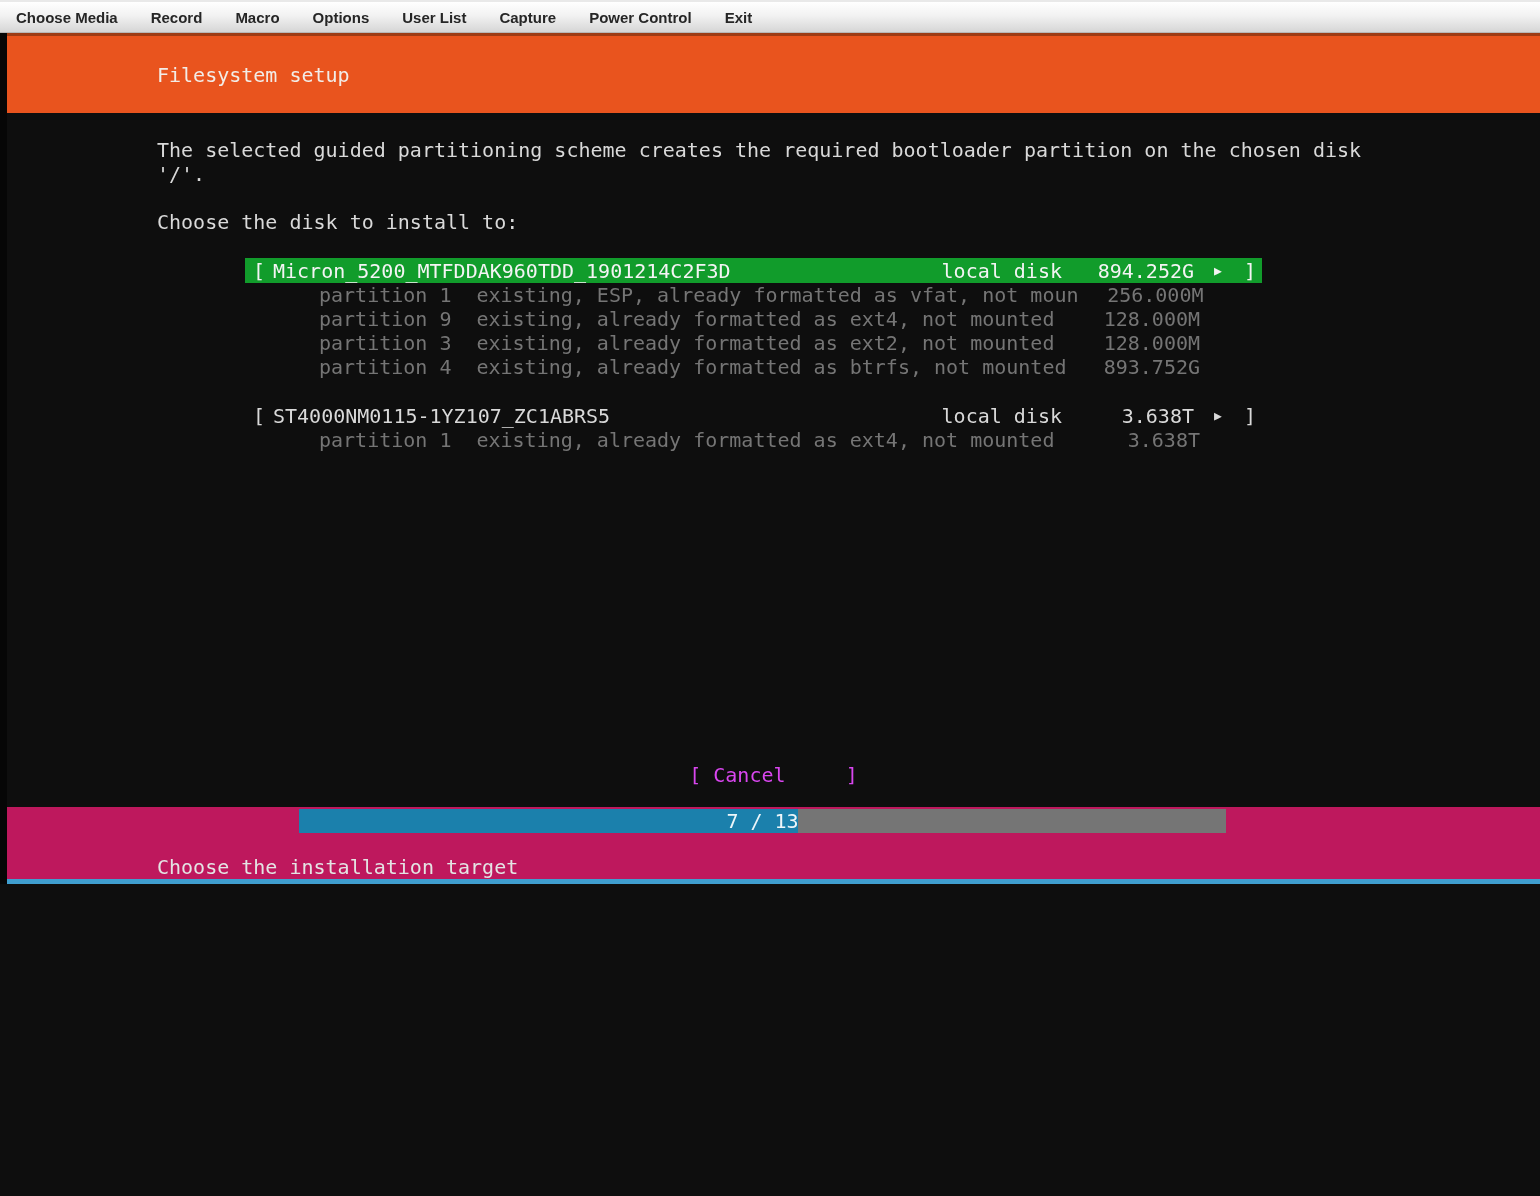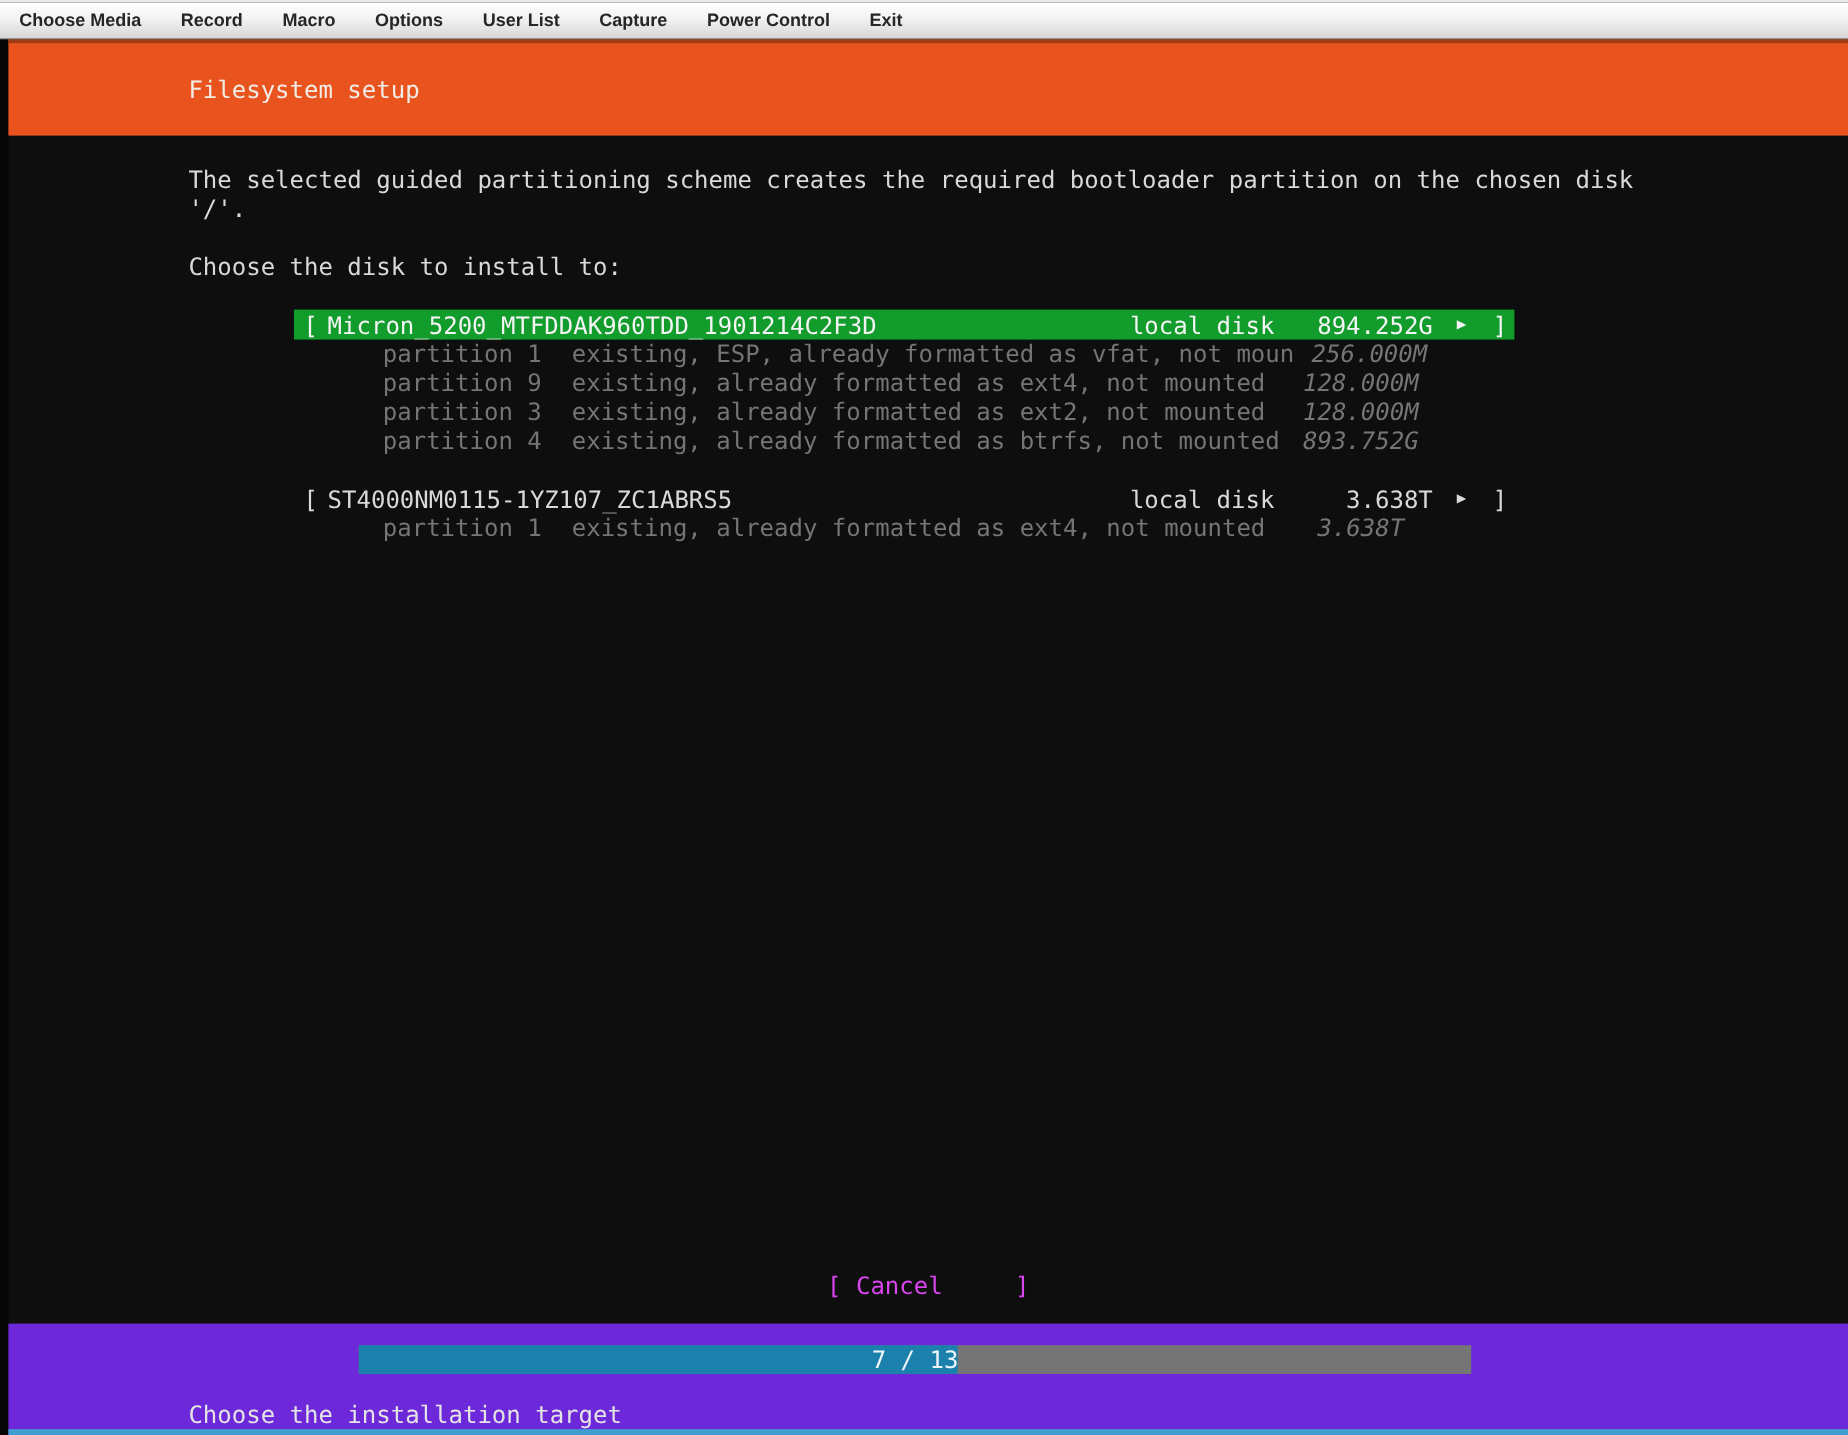--- a/index.html
+++ b/index.html
@@ -14,21 +14,21 @@
     border-bottom:1px solid #b8b8b8;
     display:flex; align-items:center; gap:33px;
     padding-left:16px;
     font-family:"Liberation Sans", sans-serif;
     font-weight:700; font-size:15px; color:#262626;
   }
   .menu-item { cursor:default; white-space:nowrap; }
 
   
   .frame {
-    height:1163px; width:100%;
+    height:851px; width:100%;
     background:#0e0e0e;
     border-left:7px solid #060606;
     display:flex; flex-direction:column;
   }
 
   .titlebar {
     height:80px; flex:0 0 80px;
     background:#e9541e;
     border-top:3px solid #9e3c15;
     display:flex; align-items:center;
@@ -58,33 +58,33 @@
   .dsize { width:132px; text-align:right; }
   .tail { width:62px; display:flex; justify-content:space-between; align-items:center; padding-left:20px; }
   .arrow { font-size:13px; line-height:24px; }
 
   .part-row {
     display:flex; width:1017px; height:24px; align-items:center;
     padding-left:40px; color:#757575; white-space:pre;
   }
   .plabel { flex:0 0 auto;margin-left:34px; }
   .pdesc { flex:1 1 auto; margin-left:25px; overflow:hidden; }
-  .psize { width:132px; text-align:center;font-style:italic; }
+  .psize { width:132px; text-align:right; }
   .ptail { width:62px; }
 
   .spacer { flex:1 1 auto; }
 
   .cancel-row { margin:0 -40px 20px -150px; text-align:center; height:24px; }
   .cancel-btn { color:#d946ef; white-space:pre; cursor:default; }
 
   
   .footer {
-    flex:0 0 77px; background:#6d28d9;
+    flex:0 0 77px; background:#be185d;
     border-bottom:5px solid #3f9ecf;
-    padding-top:18px;
+    padding-top:2px;
   }
   .progress-track {
     margin-left:292px; width:927px; height:24px;
     background:#757575; position:relative;
   }
   .progress-fill {
     position:absolute; left:0; top:0; bottom:0;
     background:#1b80ac; width:0;
   }
   .progress-label {

